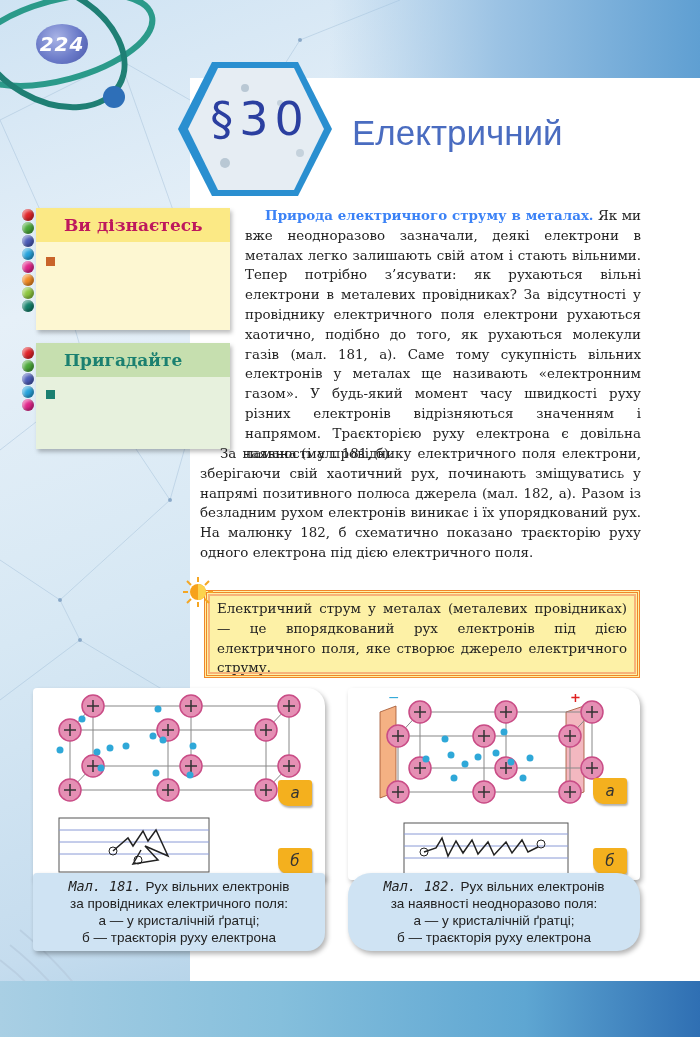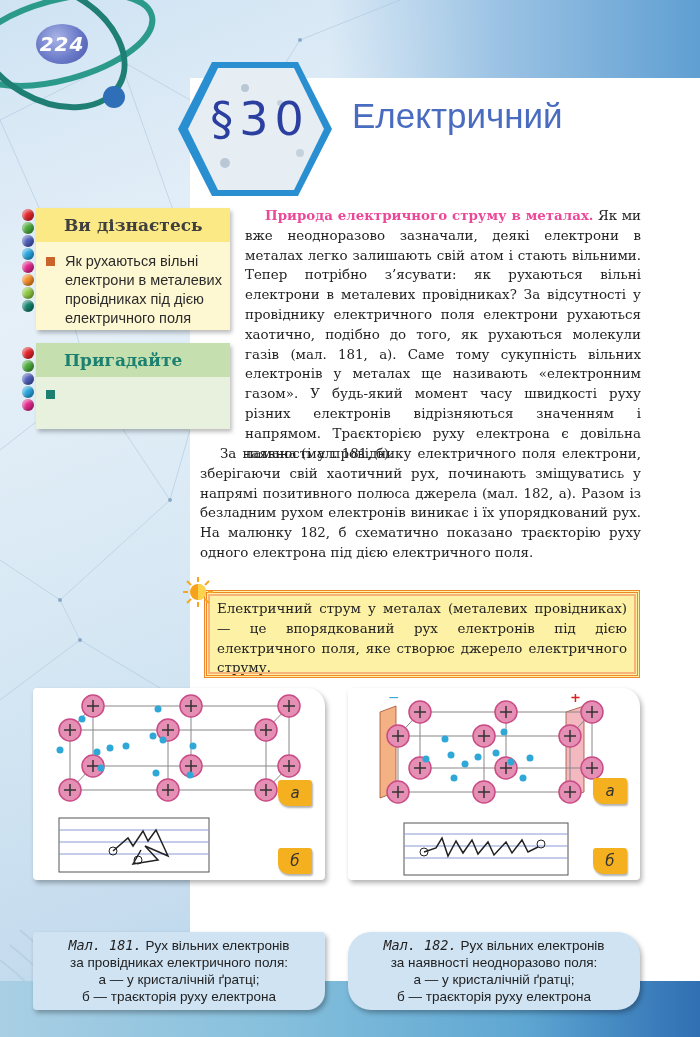--- a/index.html
+++ b/index.html
@@ -33,59 +33,59 @@
   .atom { position: absolute; left: -20px; top: -20px; z-index: 2; }
   .hex {
     position: absolute; left: 170px; top: 58px; width: 165px; height: 142px; z-index: 3;
   }
   .hex-label {
     position: absolute; left: 190px; top: 92px; width: 140px; text-align: center;
     font-family: "DejaVu Sans", sans-serif; font-size: 46px; color: #2b3fa0; z-index: 4;
     letter-spacing: 6px;
   }
   .title {
-    position: absolute; left: 352px; top: 94px; z-index: 4;
+    position: absolute; left: 352px; top: 111px; z-index: 4;
     font-family: "Liberation Sans", sans-serif; color: #4a6cc0; font-size: 35px; line-height: 44px;
   }
   .side-box { position: absolute; left: 36px; z-index: 4; box-shadow: 2px 3px 4px rgba(0,0,0,0.25); }
   .box1 { top: 208px; width: 194px; height: 122px; background: #fdf7d2; }
-  .box1 .hdr { background: #fbe985; height: 34px; color: #404040; font-weight: bold; font-size: 17px; display:flex; align-items:center; padding-left: 28px; }
-  .box2 { top: 343px; width: 194px; height: 86px; background: #e7f1dd; }
+  .box1 .hdr { background: #fbe985; height: 34px; color: #be185d; font-weight: bold; font-size: 17px; display:flex; align-items:center; padding-left: 28px; }
+  .box2 { top: 343px; width: 194px; height: 106px; background: #e7f1dd; }
   .box2 .hdr { background: #c6dfaf; height: 34px; color: #1b8070; font-weight: bold; font-size: 17px; display:flex; align-items:center; padding-left: 28px; }
   .side-item { display: flex; padding: 10px 6px 0 10px; font-family: "Liberation Sans", sans-serif; font-size: 14.5px; line-height: 19px; color: #2b2b2b; }
   .bullet-sq { width: 9px; height: 9px; margin: 5px 10px 0 0; flex-shrink: 0; }
   .beads { position: absolute; left: 22px; z-index: 5; display: flex; flex-direction: column; gap: 1px; }
   .bead { width: 12px; height: 12px; border-radius: 50%; box-shadow: inset -2px -2px 3px rgba(0,0,0,0.3), inset 2px 2px 3px rgba(255,255,255,0.5); }
   .text-block {
     position: absolute; z-index: 4; font-family: "DejaVu Serif", serif; font-size: 13.4px; line-height: 19.8px;
     color: #222; text-align: justify; text-align-last: left;
   }
   .p1 { left: 245px; top: 206px; width: 396px; }
   .p2 { left: 200px; top: 444px; width: 441px; }
-  .lead { color: #ec4899; font-weight: bold; }
+  .lead { color: #3b82f6; font-weight: bold; }
   .indent { display: inline-block; width: 20px; }
   .def-box {
     position: absolute; left: 204px; top: 590px; width: 436px; height: 88px; z-index: 4;
     background: #fdf1a6; border: 3px double #f0862a; outline: 2px solid #f7b37a; outline-offset: -6px;
     padding: 6px 10px; font-size: 13.4px; line-height: 19.8px; color: #222; text-align: justify;
   }
   .sun { position: absolute; left: 182px; top: 576px; z-index: 5; }
   .fig-card {
     position: absolute; top: 688px; width: 292px; height: 192px; background: #fff; z-index: 4;
     border-radius: 4px 18px 4px 4px; box-shadow: 2px 3px 5px rgba(0,0,0,0.3);
   }
   .fig1 { left: 33px; }
   .fig2 { left: 348px; }
   .tag {
     position: absolute; width: 34px; height: 26px; background: #f4b01e; border-radius: 3px 3px 3px 10px;
     font-family: "DejaVu Sans", sans-serif; font-style: italic; font-size: 15px; color: #333;
     display: flex; align-items: center; justify-content: center; box-shadow: 1px 2px 2px rgba(0,0,0,0.3);
   }
   .caption {
-    position: absolute; top: 932px; width: 292px; height: 78px; z-index: 4;
+    position: absolute; top: 873px; width: 292px; height: 78px; z-index: 4;
     background: #cfe3f3; border-radius: 4px 4px 18px 4px; box-shadow: 2px 3px 5px rgba(0,0,0,0.3);
     text-align: center; font-family: "Liberation Sans", sans-serif; font-size: 13.5px; line-height: 17px; color: #222;
     padding-top: 5px;
   }
   .cap1 { left: 33px; }
   .cap2 { left: 348px; border-radius: 23px; }
   .cap-num { font-family: "DejaVu Sans Mono", monospace; font-style: italic; }
 </style>
 </head>
 <body>
@@ -158,21 +158,20 @@
   <div class="bead" style="background:#4aa83a"></div>
   <div class="bead" style="background:#4b5cb8"></div>
   <div class="bead" style="background:#27a3dc"></div>
   <div class="bead" style="background:#e0258a"></div>
 </div>
 
 <div class="side-box box1">
   <div class="hdr">Ви дізнаєтесь</div>
   <div class="side-item">
     <span class="bullet-sq" style="background:#c9642a"></span>
-    <span>Як рухаються вільні електрони в металевих провідниках під дією електричного поля</span>
   </div>
 </div>
 
 <div class="side-box box2">
   <div class="hdr">Пригадайте</div>
   <div class="side-item" style="padding-top:8px">
     <span class="bullet-sq" style="background:#1b8070"></span>
   </div>
 </div>
 

